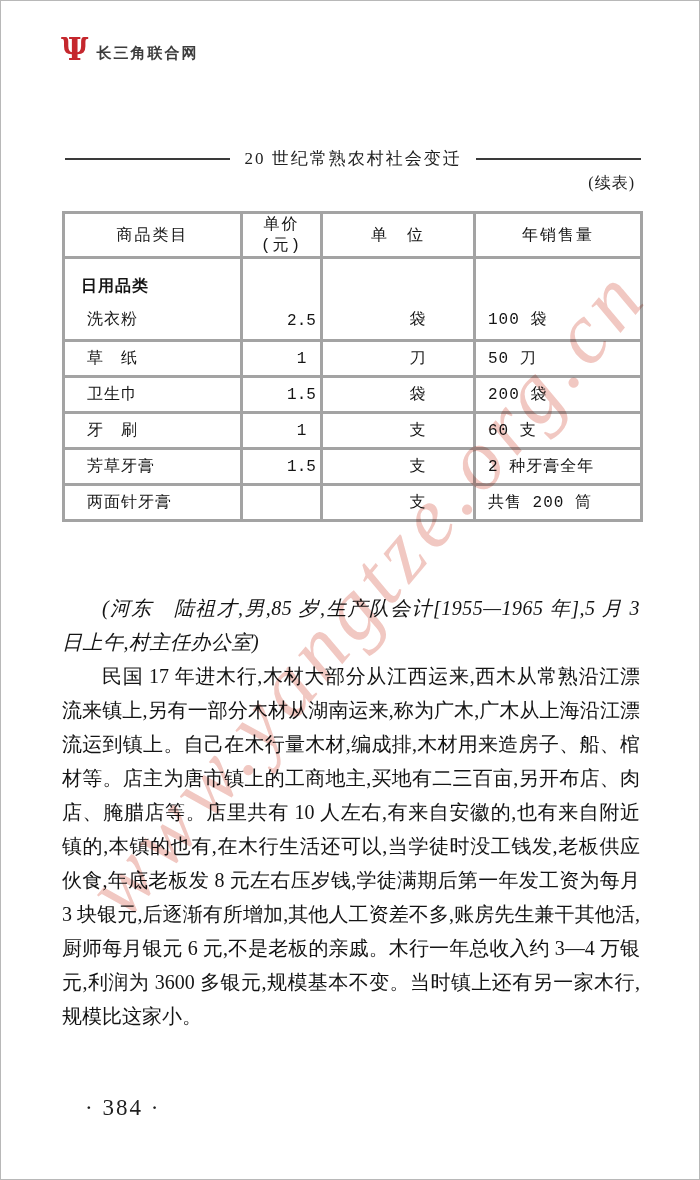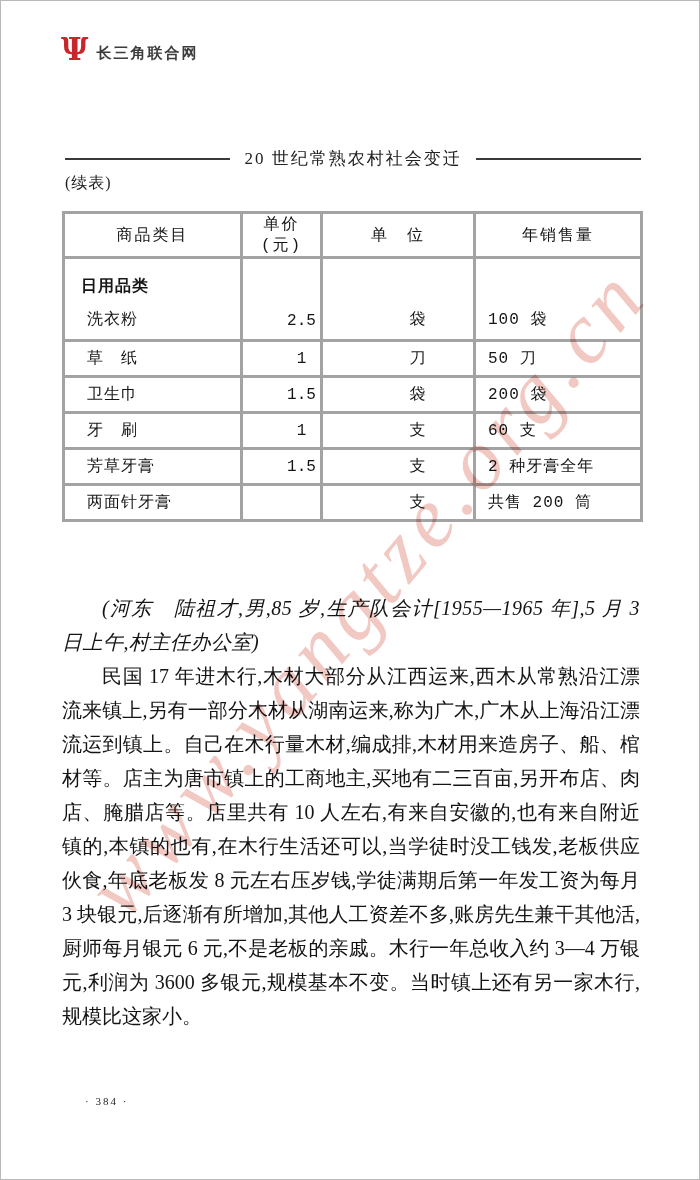--- a/index.html
+++ b/index.html
@@ -36,21 +36,21 @@
   .running-head{
     position:absolute;top:146px;left:64px;width:576px;
     display:flex;align-items:center;gap:14px;
   }
   .head-rule{flex:1;height:0;border-top:2px solid #3a3a3a;}
   .head-title{
     font-size:17px;letter-spacing:2px;color:#222;white-space:nowrap;
   }
   .continued-note{
     position:absolute;top:172px;left:64px;width:570px;
-    text-align:left;font-size:16px;letter-spacing:1px;color:#1f1f1f;
+    text-align:right;font-size:16px;letter-spacing:1px;color:#1f1f1f;
   }
   
   .goods-table{
     position:absolute;top:210px;left:61px;width:578px;
     border-collapse:collapse;table-layout:fixed;
     font-size:16px;color:#151515;
   }
   .goods-table td,.goods-table th{
     border:3px solid #a3a3a3;
     padding:0;
@@ -80,21 +80,21 @@
     position:absolute;top:590px;left:61px;width:578px;
     font-size:20px;line-height:34px;
     text-align:justify;text-justify:inter-ideograph;
     color:#141414;
   }
   .body-text p{margin:0;text-indent:2em;}
   .kai{font-style:italic;letter-spacing:0.5px;}
   
   .page-number{
     position:absolute;top:1094px;left:84px;
-    font-size:11px;letter-spacing:2px;color:#1f1f1f;
+    font-size:23px;letter-spacing:2px;color:#1f1f1f;
   }
   
   .watermark{
     position:absolute;
     left:-125px;top:540px;width:980px;
     text-align:center;
     font-family:"Liberation Serif","DejaVu Serif",serif;
     font-style:italic;
     font-size:86px;letter-spacing:7px;white-space:nowrap;
     transform:rotate(-50deg);

